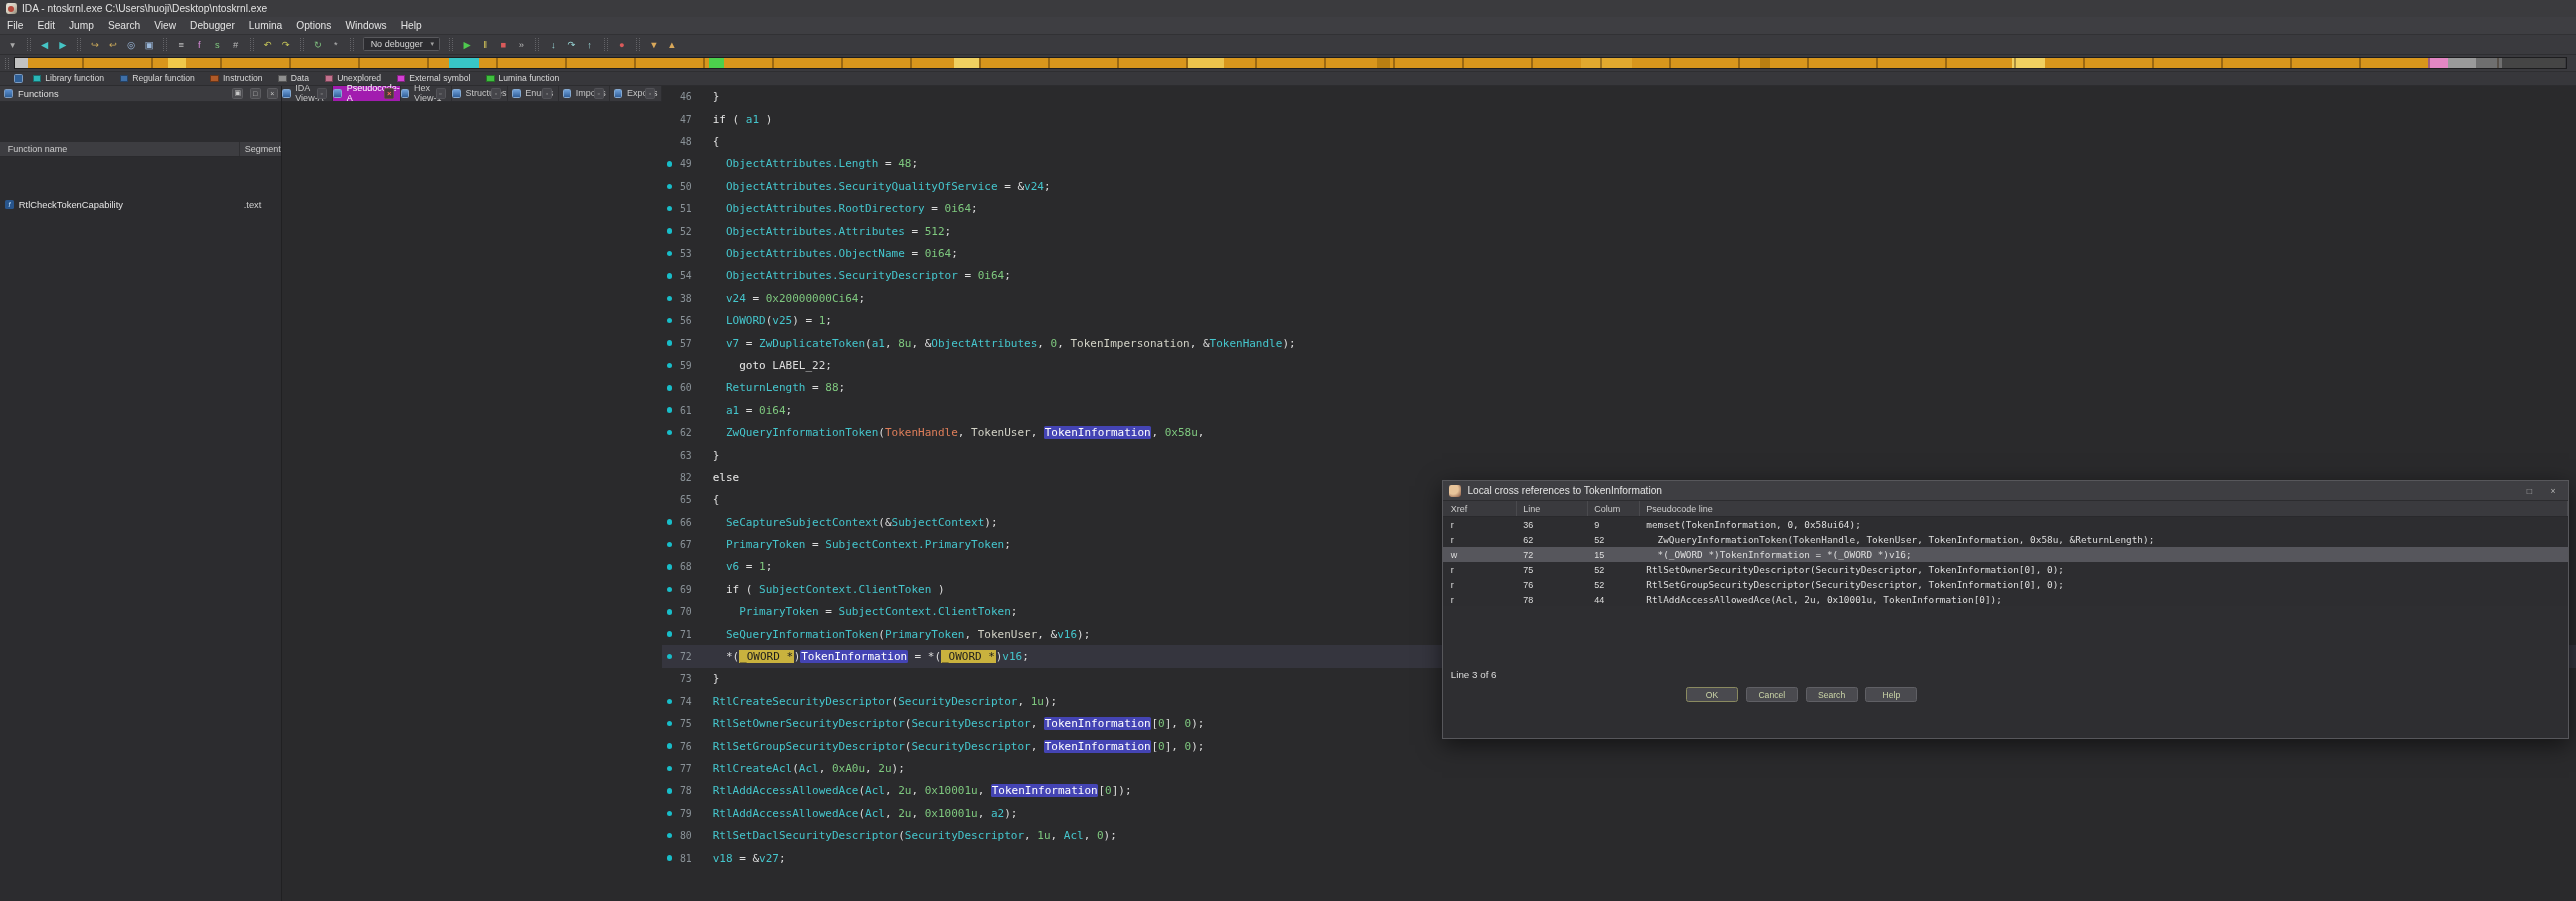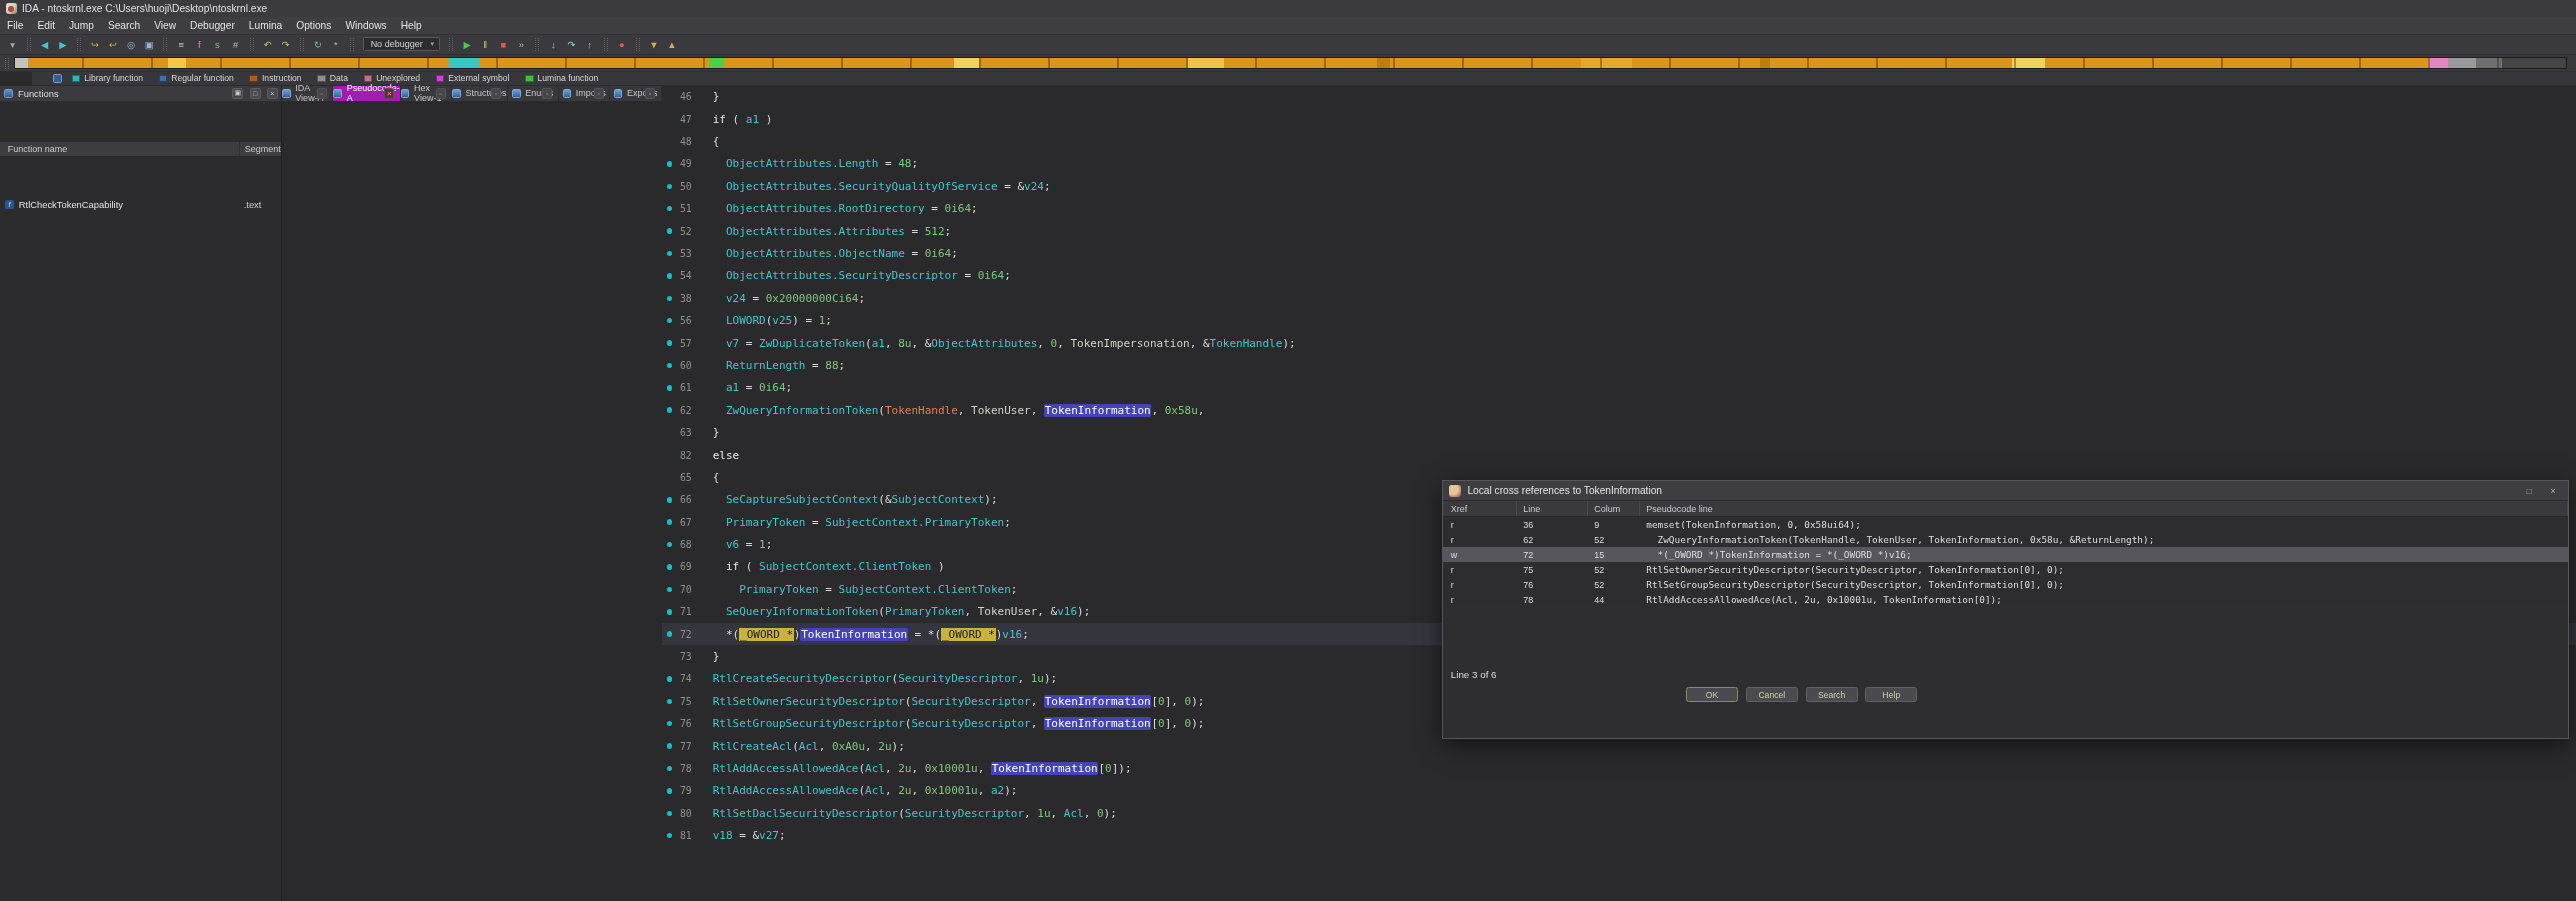--- a/index.html
+++ b/index.html
@@ -23,21 +23,21 @@
   .tb-combo-arrow { font-size: 7px; color: #a0a0a0; }
 
   
   .navrow { height: 17.3px; background: #3a3a3e; display: flex; align-items: center; padding: 0 9.4px 0 4.7px; gap: 4.7px; border-bottom: 0.8px solid #2e2e31; }
   .nav-grip { width: 4.7px; height: 11px; border-left: 0.8px dot-dash #68686c; border-left: 0.8px dotted #68686c; border-right: 0.8px dotted #68686c; }
   .navband { flex: 1; height: 12.6px; display: flex; border: 0.8px solid #1d1d1f; position: relative; overflow: hidden; }
   .nav-seg { height: 100%; flex-shrink: 0; }
   .navband::after { content:""; position:absolute; inset:0; background: repeating-linear-gradient(90deg, rgba(0,0,0,0) 0 67px, rgba(40,20,0,0.35) 67px 69px); pointer-events:none; }
 
   
-  .legendbar { height: 13.3px; background: #37373b; display: flex; align-items: center; gap: 3.1px; padding-left: 21px; border-bottom: 0.8px solid #2c2c2f; font-size: 8.6px; color: #d8d8d8; margin-left: 32px; }
+  .legendbar { height: 13.3px; background: #37373b; display: flex; align-items: center; gap: 3.1px; padding-left: 14px; border-bottom: 0.8px solid #2c2c2f; font-size: 8.6px; color: #d8d8d8; }
   .legend-icon { width: 9.4px; height: 9.4px; background: #2f5f96; border: 0.8px solid #7e9cc0; border-radius: 1.6px; margin-right: 6.3px; flex-shrink:0; }
   .legend-items { display: flex; gap: 15.7px; align-items: center; }
   .legend-item { display: flex; align-items: center; gap: 3.9px; }
   .legend-box { width: 8.6px; height: 7px; display: inline-block; border: 0.8px solid rgba(0,0,0,.4); }
 
   
   .workspace { display: flex; height: 816px; }
   .left-panel { width: 282px; background: #2c2c2f; border-right: 1.6px solid #202022; display: flex; flex-direction: column; flex-shrink: 0; gap: 40px; }
   .panel-header { height: 16.5px; background: #3b3b3f; display: flex; align-items: center; gap: 4.7px; padding: 0 3.1px 0 3.9px; border-bottom: 0.8px solid #2d2d30; }
   .panel-icon { width: 9.4px; height: 9.4px; background: linear-gradient(#5b8fd0,#2f5f96); border: 0.8px solid #7e9cc0; border-radius: 1.6px; }
@@ -365,20 +365,27 @@
             <span class="dot-col">
               <span class="dot"></span>
             </span>
             <span class="lnum">57</span>
             <span class="ltext"><span class="t-p">    </span><span class="t-v">v7</span><span class="t-p"> = </span><span class="t-v">ZwDuplicateToken</span><span class="t-p">(</span><span class="t-v">a1</span><span class="t-p">, </span><span class="t-n">8u</span><span class="t-p">, &amp;</span><span class="t-v">ObjectAttributes</span><span class="t-p">, </span><span class="t-n">0</span><span class="t-p">, </span><span class="t-e">TokenImpersonation</span><span class="t-p">, &amp;</span><span class="t-v">TokenHandle</span><span class="t-p">);</span></span>
           </div>
           <div class="code-line">
             <span class="dot-col">
               <span class="dot"></span>
             </span>
+            <span class="lnum">59</span>
+            <span class="ltext"><span class="t-p">      </span><span class="t-k">goto</span><span class="t-p"> LABEL_22;</span></span>
+          </div>
+          <div class="code-line">
+            <span class="dot-col">
+              <span class="dot"></span>
+            </span>
             <span class="lnum">60</span>
             <span class="ltext"><span class="t-p">    </span><span class="t-v">ReturnLength</span><span class="t-p"> = </span><span class="t-n">88</span><span class="t-p">;</span></span>
           </div>
           <div class="code-line">
             <span class="dot-col">
               <span class="dot"></span>
             </span>
             <span class="lnum">61</span>
             <span class="ltext"><span class="t-p">    </span><span class="t-v">a1</span><span class="t-p"> = </span><span class="t-n">0i64</span><span class="t-p">;</span></span>
           </div>

